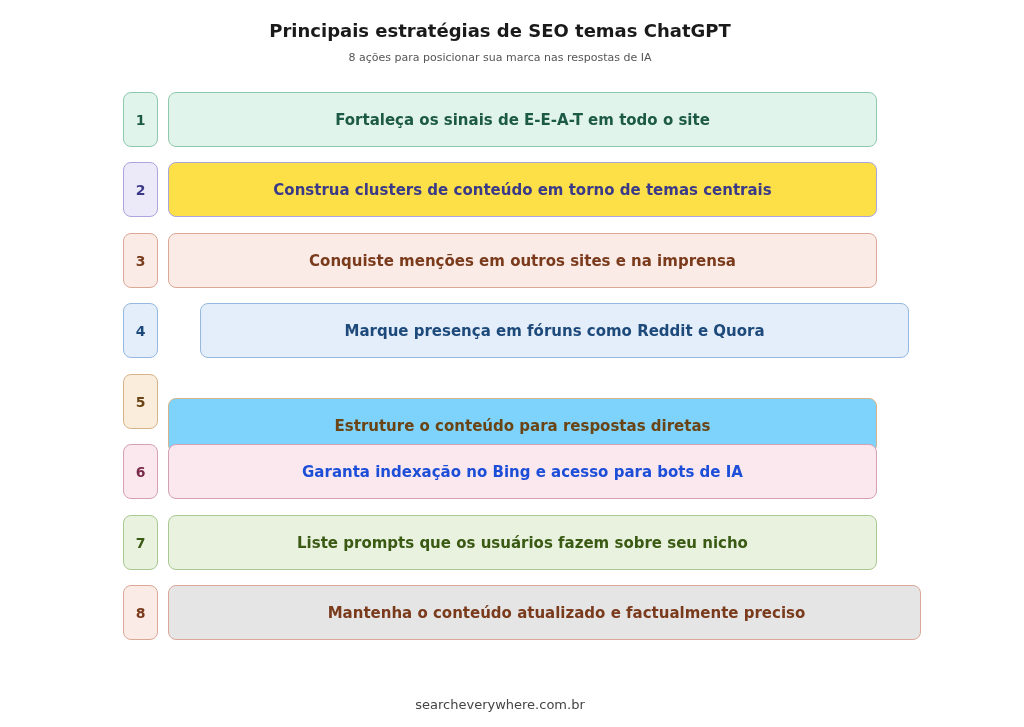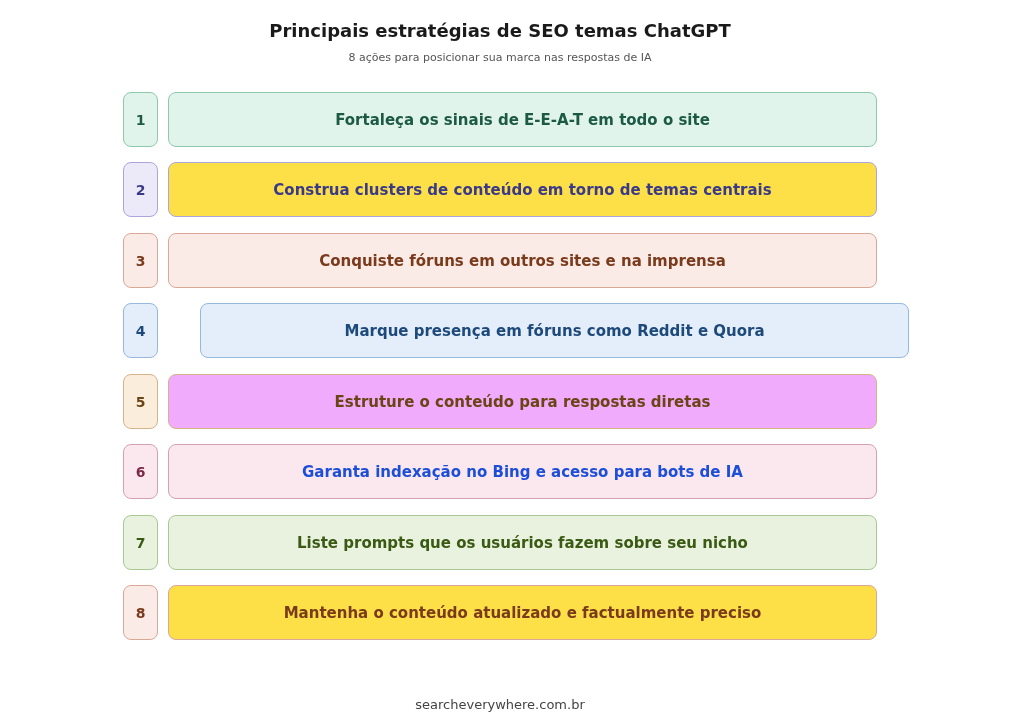--- a/index.html
+++ b/index.html
@@ -30,37 +30,37 @@
   <div class="row" style="top:0px">
     <div class="num" style="background: rgb(225, 244, 236); border-color: rgb(143, 201, 173); color: rgb(29, 90, 70);">1</div>
     <div class="card" style="background: rgb(225, 244, 236); border-color: rgb(143, 201, 173); color: rgb(29, 90, 70);">Fortaleça os sinais de E-E-A-T em todo o site</div>
   </div>
   <div class="row" style="top:70px">
     <div class="num" style="background: rgb(236, 234, 249); border-color: rgb(171, 165, 220); color: rgb(58, 58, 136);">2</div>
     <div class="card" style="background: #fde047; border-color: rgb(171, 165, 220); color: rgb(58, 58, 136);">Construa clusters de conteúdo em torno de temas centrais</div>
   </div>
   <div class="row" style="top:141px">
     <div class="num" style="background: rgb(250, 235, 230); border-color: rgb(219, 168, 152); color: rgb(122, 58, 28);">3</div>
-    <div class="card" style="background: rgb(250, 235, 230); border-color: rgb(219, 168, 152); color: rgb(122, 58, 28);">Conquiste fóruns em outros sites e na imprensa</div>
+    <div class="card" style="background: rgb(250, 235, 230); border-color: rgb(219, 168, 152); color: rgb(122, 58, 28);">Conquiste menções em outros sites e na imprensa</div>
   </div>
   <div class="row" style="top:211px">
     <div class="num" style="background: rgb(228, 238, 250); border-color: rgb(148, 184, 222); color: rgb(29, 74, 122);">4</div>
     <div class="card" style="background: rgb(228, 238, 250); border-color: rgb(148, 184, 222); color: rgb(29, 74, 122); margin-left: 32px;">Marque presença em fóruns como Reddit e Quora</div>
   </div>
   <div class="row" style="top:282px">
     <div class="num" style="background: rgb(250, 237, 219); border-color: rgb(213, 180, 138); color: rgb(106, 68, 20);">5</div>
-    <div class="card" style="background: #f0abfc; border-color: rgb(213, 180, 138); color: rgb(106, 68, 20);">Estruture o conteúdo para respostas diretas</div>
+    <div class="card" style="background: #7dd3fc; border-color: rgb(213, 180, 138); color: rgb(106, 68, 20); margin-top: 24px;">Estruture o conteúdo para respostas diretas</div>
   </div>
   <div class="row" style="top:352px">
     <div class="num" style="background: rgb(250, 232, 238); border-color: rgb(213, 160, 180); color: rgb(122, 42, 72);">6</div>
     <div class="card" style="background: rgb(250, 232, 238); border-color: rgb(213, 160, 180); color: #1d4ed8;">Garanta indexação no Bing e acesso para bots de IA</div>
   </div>
   <div class="row" style="top:423px">
     <div class="num" style="background: rgb(233, 242, 222); border-color: rgb(169, 200, 146); color: rgb(58, 90, 20);">7</div>
     <div class="card" style="background: rgb(233, 242, 222); border-color: rgb(169, 200, 146); color: rgb(58, 90, 20);">Liste prompts que os usuários fazem sobre seu nicho</div>
   </div>
   <div class="row" style="top:493px">
     <div class="num" style="background: rgb(250, 235, 230); border-color: rgb(219, 168, 152); color: rgb(122, 58, 28);">8</div>
-    <div class="card" style="background: #fde047; border-color: rgb(219, 168, 152); color: rgb(122, 58, 28);">Mantenha o conteúdo atualizado e factualmente preciso</div>
+    <div class="card" style="background: #e5e5e5; border-color: rgb(219, 168, 152); color: rgb(122, 58, 28); padding-left: 44px;">Mantenha o conteúdo atualizado e factualmente preciso</div>
   </div>
 </div>
 
 <div class="footer">searcheverywhere.com.br</div>
 
 </body></html>

